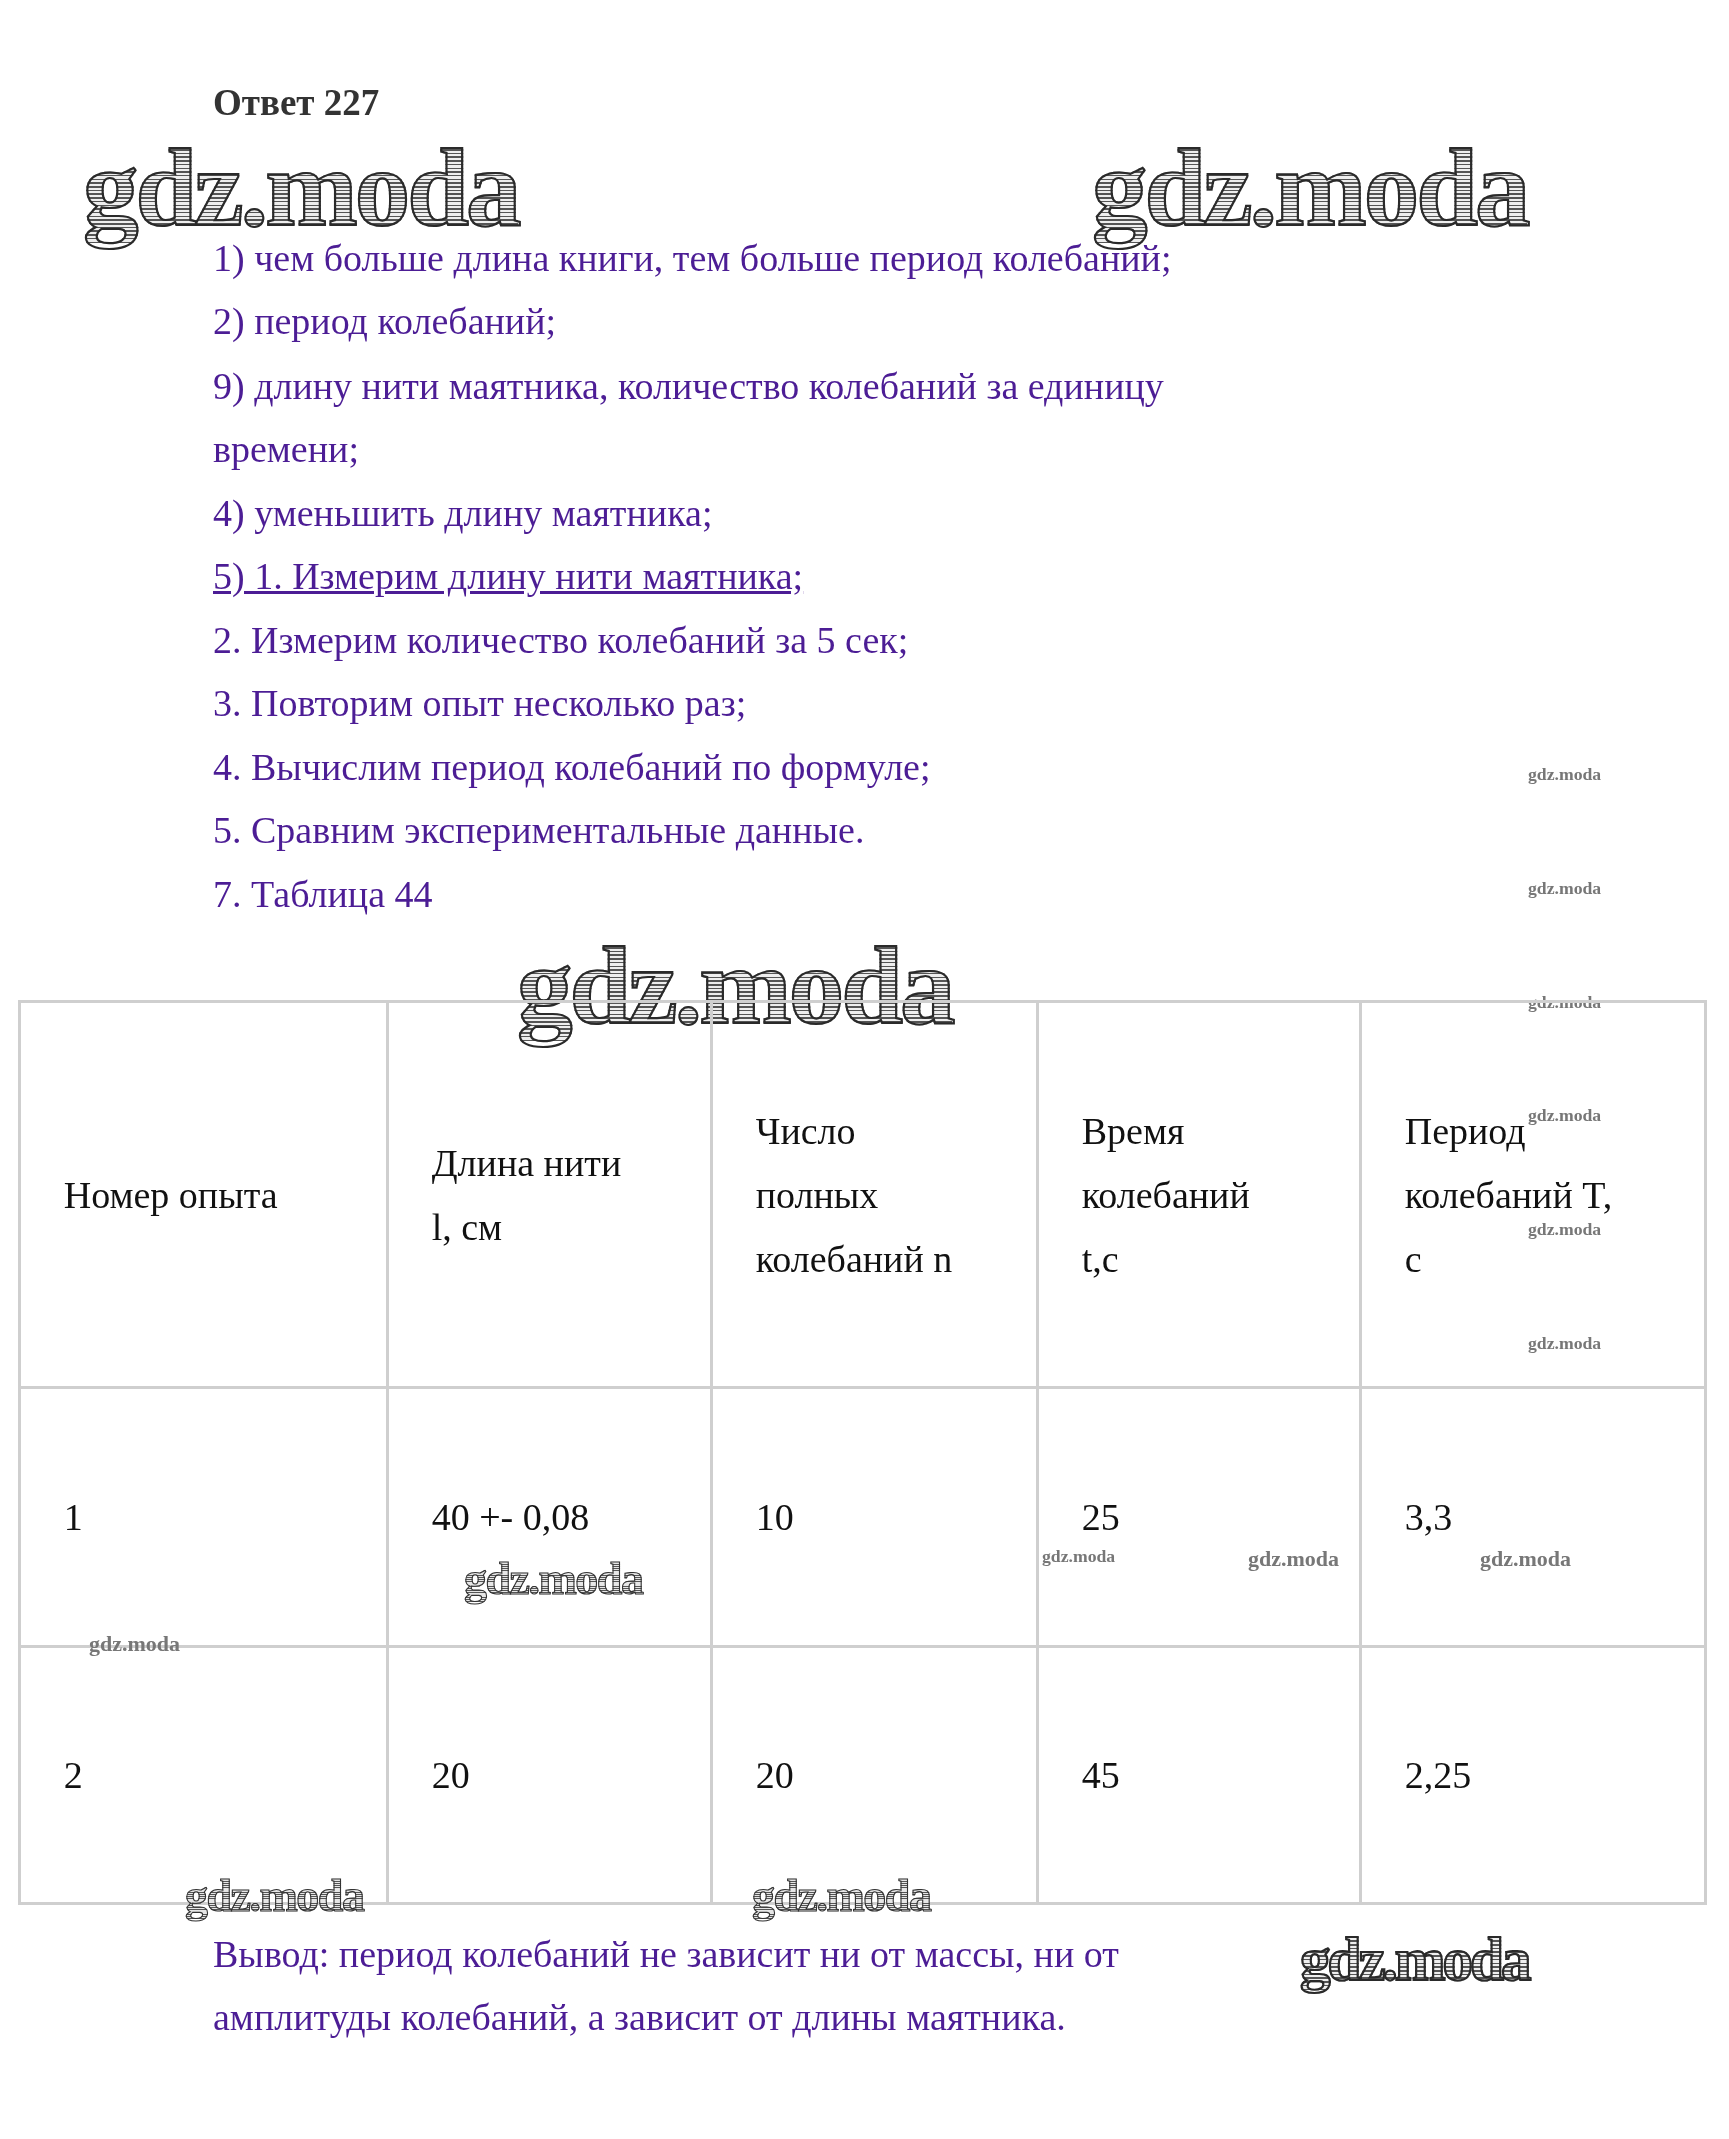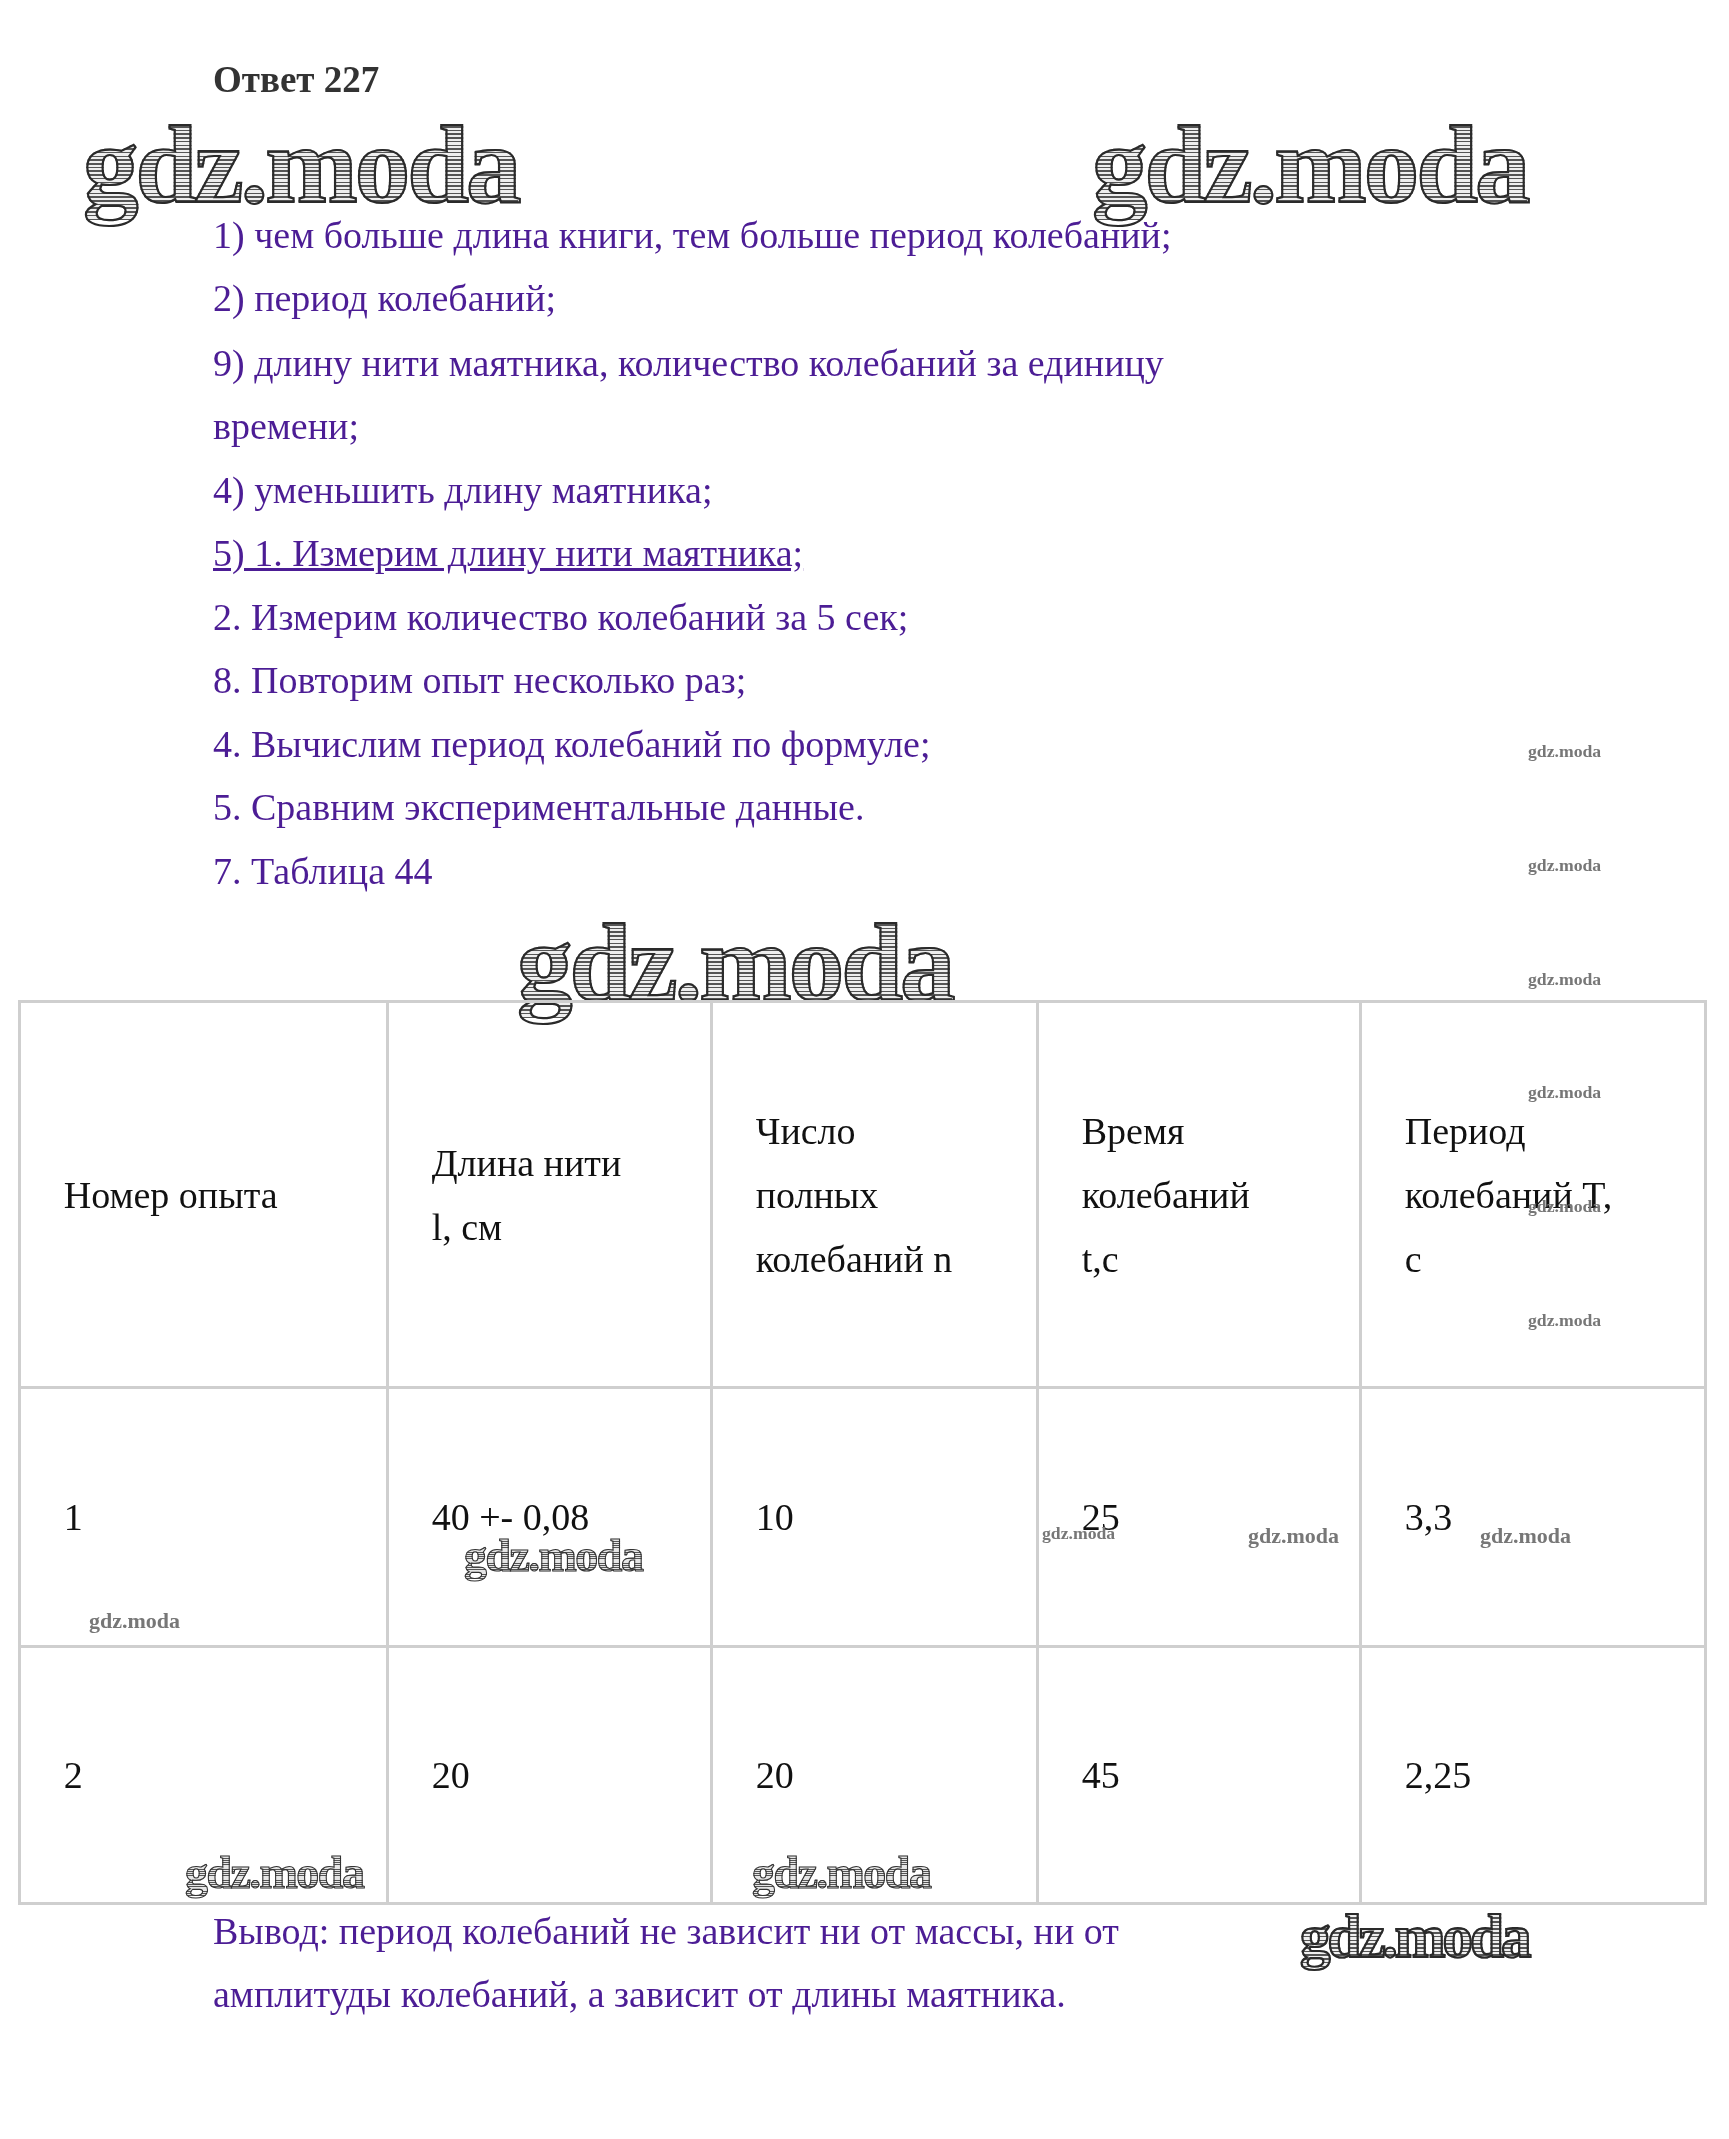--- a/index.html
+++ b/index.html
@@ -1,18 +1,18 @@
 <!DOCTYPE html>
 <html style="font-size:11.8px"><head>
 <meta charset="utf-8">
 <style>
   html, body { margin:0; padding:0; background:#ffffff; }
   body { width:1730px; height:2140px; position:relative; overflow:hidden;
          font-family:"Liberation Serif", "DejaVu Serif", serif; color:#111; }
-  .abs { position:absolute; }
+  .abs { position:absolute;margin-top:23px; }
   .title { left:213px; top:58px; font-size:37px; font-weight:bold; color:#333; }
   .line { left:213px; font-size:38px; line-height:44px; white-space:nowrap; color:#4c1d95; }
   .wm-big { font-family:"Liberation Serif", serif; font-weight:bold; font-size:111px; letter-spacing:-3px;
             color:#d8d8d8; -webkit-text-stroke:2.2px #2a2a2a;
             background:repeating-linear-gradient(0deg,#555 0 1.5px,#eee 1.5px 3.7px);
             -webkit-background-clip:text; background-clip:text; -webkit-text-fill-color:transparent;
             white-space:nowrap; line-height:1; }
   .wm-mid { font-family:"Liberation Serif", serif; font-weight:bold; font-size:46px; letter-spacing:-1.5px;
             -webkit-text-stroke:1.1px #333;
             background:repeating-linear-gradient(0deg,#555 0 0.7px,#e6e6e6 0.7px 2.2px);
@@ -40,21 +40,21 @@
 <div class="abs wm-big" style="left:1300px; top:1906px; font-size:61px;">gdz.moda</div>
 
 <div>
   <div class="abs line" style="top:213px;">1) чем больше длина книги, тем больше период колебаний;</div>
   <div class="abs line" style="top:276px;">2) период колебаний;</div>
   <div class="abs line" style="top:341px;">9) длину нити маятника, количество колебаний за единицу</div>
   <div class="abs line" style="top:404px;">времени;</div>
   <div class="abs line" style="top:468px;">4) уменьшить длину маятника;</div>
   <div class="abs line" style="top:531px;text-decoration:underline;">5) 1. Измерим длину нити маятника;</div>
   <div class="abs line" style="top:595px;">2. Измерим количество колебаний за 5 сек;</div>
-  <div class="abs line" style="top:658px;">8. Повторим опыт несколько раз;</div>
+  <div class="abs line" style="top:658px;">3. Повторим опыт несколько раз;</div>
   <div class="abs line" style="top:722px;">4. Вычислим период колебаний по формуле;</div>
   <div class="abs line" style="top:785px;">5. Сравним экспериментальные данные.</div>
   <div class="abs line" style="top:849px;text-align:center;">7. Таблица 44</div>
 </div>
 
 <div class="abs wm-small" style="left:1528px; top:743px;">gdz.moda</div>
 <div class="abs wm-small" style="left:1528px; top:857px;">gdz.moda</div>
 <div class="abs wm-small" style="left:1528px; top:971px;">gdz.moda</div>
 
 <table class="data">

